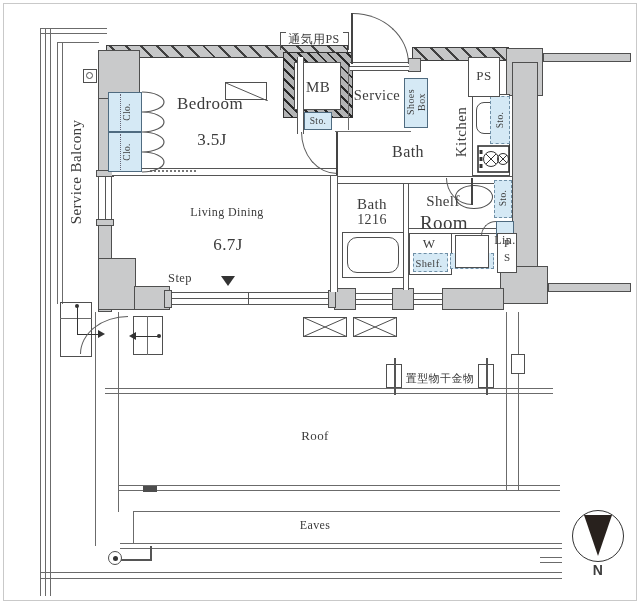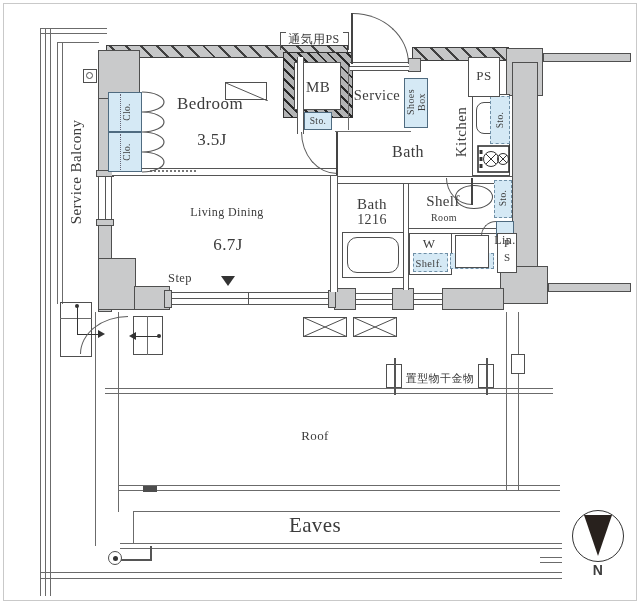--- a/index.html
+++ b/index.html
@@ -209,26 +209,26 @@
   <div class="lbl" style="left:318px;top:121px;font-size:9.5px">Sto.</div>
   <div class="lbl" style="left:377px;top:95px;font-size:14.5px">Service</div>
   <div class="vlbl" style="left:416px;top:102px;font-size:10px;white-space:normal;width:46px;line-height:1.05;text-align:center">Shoes Box</div>
   <div class="lbl" style="left:484px;top:76px;font-size:13px">PS</div>
   <div class="vlbl" style="left:461px;top:132px;font-size:15px">Kitchen</div>
   <div class="vlbl" style="left:500px;top:120px;font-size:9.5px">Sto.</div>
   <div class="lbl" style="left:408px;top:152px;font-size:16px">Bath</div>
   <div class="lbl" style="left:372px;top:204px;font-size:15px">Bath</div>
   <div class="lbl" style="left:372px;top:220px;font-size:14px">1216</div>
   <div class="lbl" style="left:443px;top:201px;font-size:15px">Shelf</div>
-  <div class="lbl" style="left:444px;top:217px;font-size:10px">Room</div>
+  <div class="lbl" style="left:444px;top:223px;font-size:19px">Room</div>
   <div class="vlbl" style="left:503px;top:198px;font-size:9.5px">Sto.</div>
   <div class="lbl" style="left:505px;top:240px;font-size:12px">Lin.</div>
   <div class="lbl" style="left:429px;top:244px;font-size:13px">W</div>
   <div class="lbl" style="left:429px;top:263px;font-size:10.5px">Shelf.</div>
   <div class="lbl" style="left:507px;top:251px;font-size:11px;writing-mode:vertical-lr;text-orientation:upright;letter-spacing:2px">PS</div>
   <div class="lbl" style="left:227px;top:212px;font-size:12px">Living Dining</div>
   <div class="lbl" style="left:228px;top:245px;font-size:17px">6.7J</div>
   <div class="lbl" style="left:180px;top:278px;font-size:12.5px">Step</div>
   <div class="lbl" style="left:440px;top:378px;font-size:11px">置型物干金物</div>
   <div class="lbl" style="left:315px;top:436px;font-size:13px">Roof</div>
-  <div class="lbl" style="left:315px;top:525px;font-size:21px">Eaves</div>
+  <div class="lbl" style="left:315px;top:525px;font-size:12px">Eaves</div>
   <div class="lbl" style="left:598px;top:570px;font-size:14px;font-weight:bold;font-family:'Liberation Sans','DejaVu Sans',sans-serif">N</div>
 </div>
 
 </body></html>

